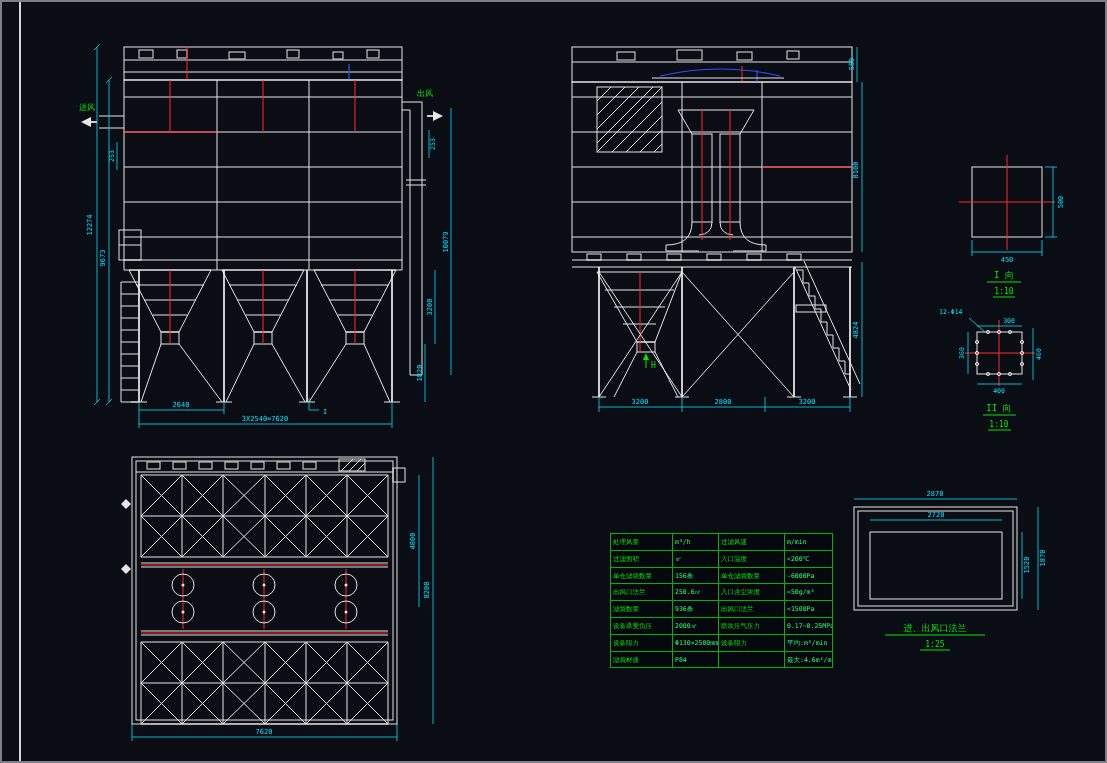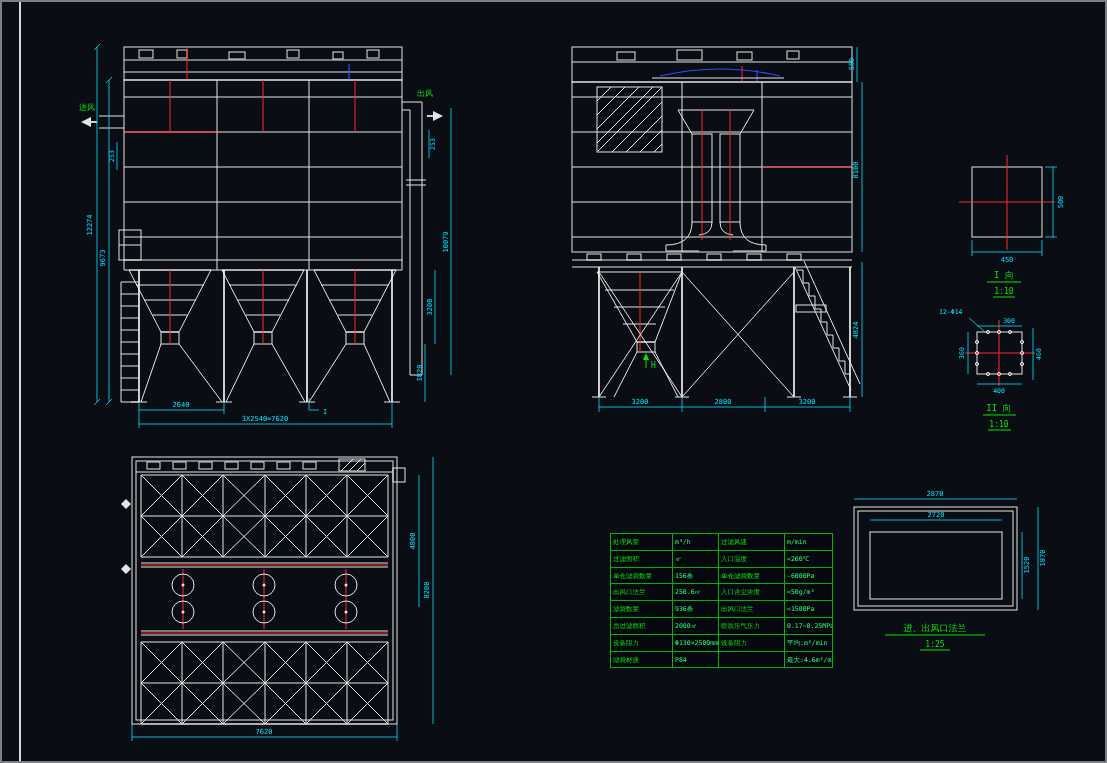--- a/index.html
+++ b/index.html
@@ -380,21 +380,21 @@
       <div class="spec-cell key">单仓滤袋数量</div>
       <div class="spec-cell val">-6000Pa</div>
       <div class="spec-cell key">出风口法兰</div>
       <div class="spec-cell val">250.6㎡</div>
       <div class="spec-cell key">入口含尘浓度</div>
       <div class="spec-cell val">&lt;50g/m³</div>
       <div class="spec-cell key">滤袋数量</div>
       <div class="spec-cell val">936条</div>
       <div class="spec-cell key">出风口法兰</div>
       <div class="spec-cell val">&lt;1500Pa</div>
-      <div class="spec-cell key">总过滤面积</div>
+      <div class="spec-cell key">设备承受负压</div>
       <div class="spec-cell val">2000㎡</div>
       <div class="spec-cell key">喷吹压气压力</div>
       <div class="spec-cell val">0.17~0.25MPa</div>
       <div class="spec-cell key">设备阻力</div>
       <div class="spec-cell val">Φ130×2500mm</div>
       <div class="spec-cell key">设备阻力</div>
       <div class="spec-cell val">平均:m³/min</div>
       <div class="spec-cell key">滤袋材质</div>
       <div class="spec-cell val">P84</div>
       <div class="spec-cell key"></div>

